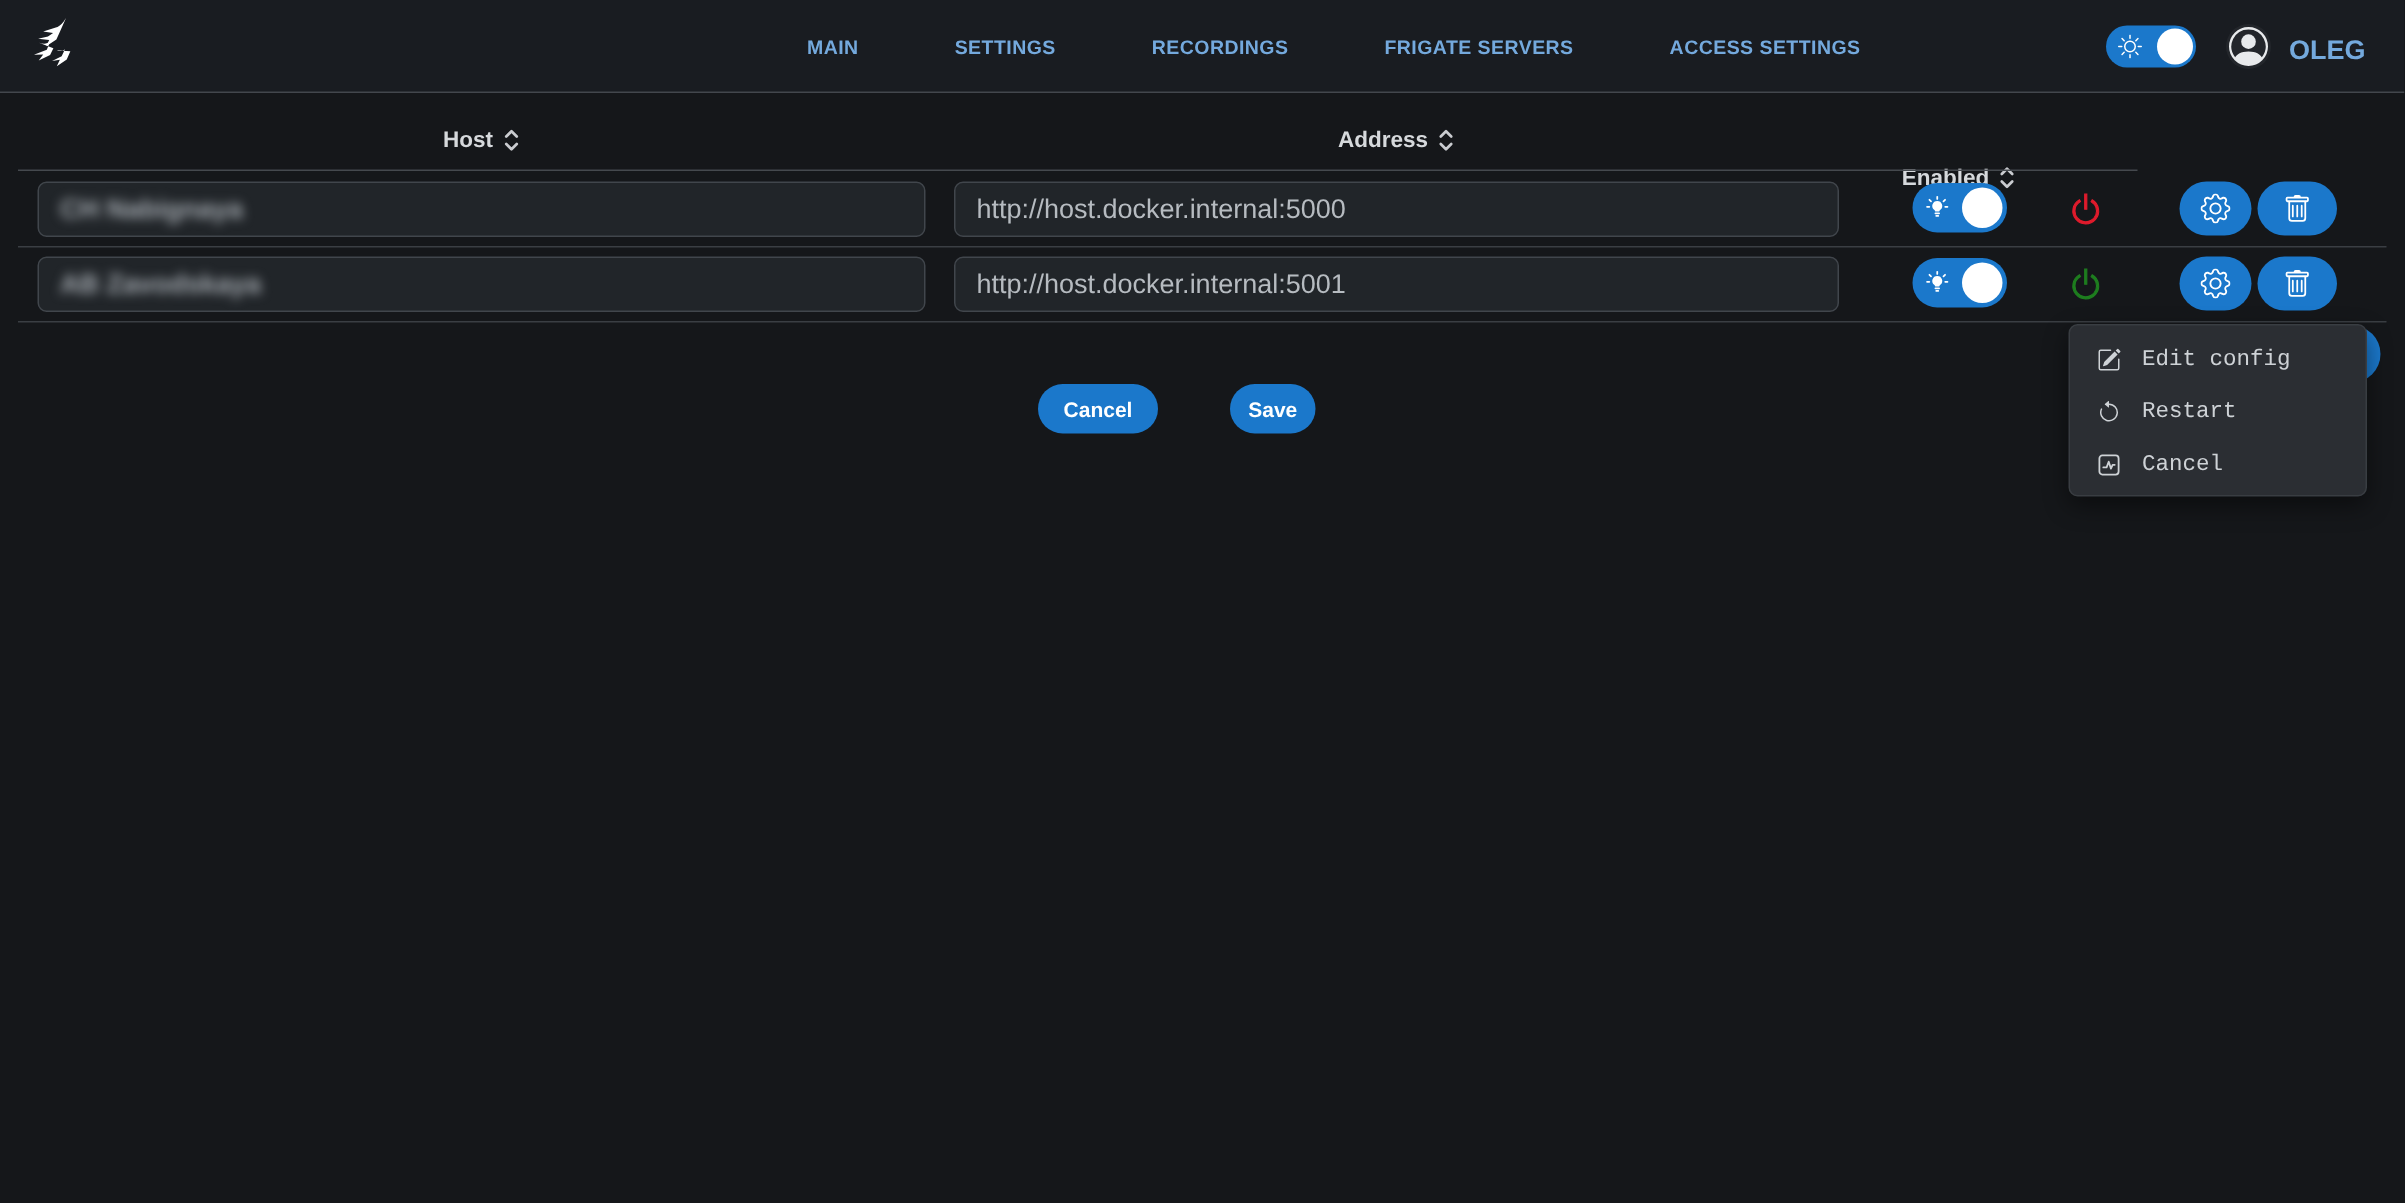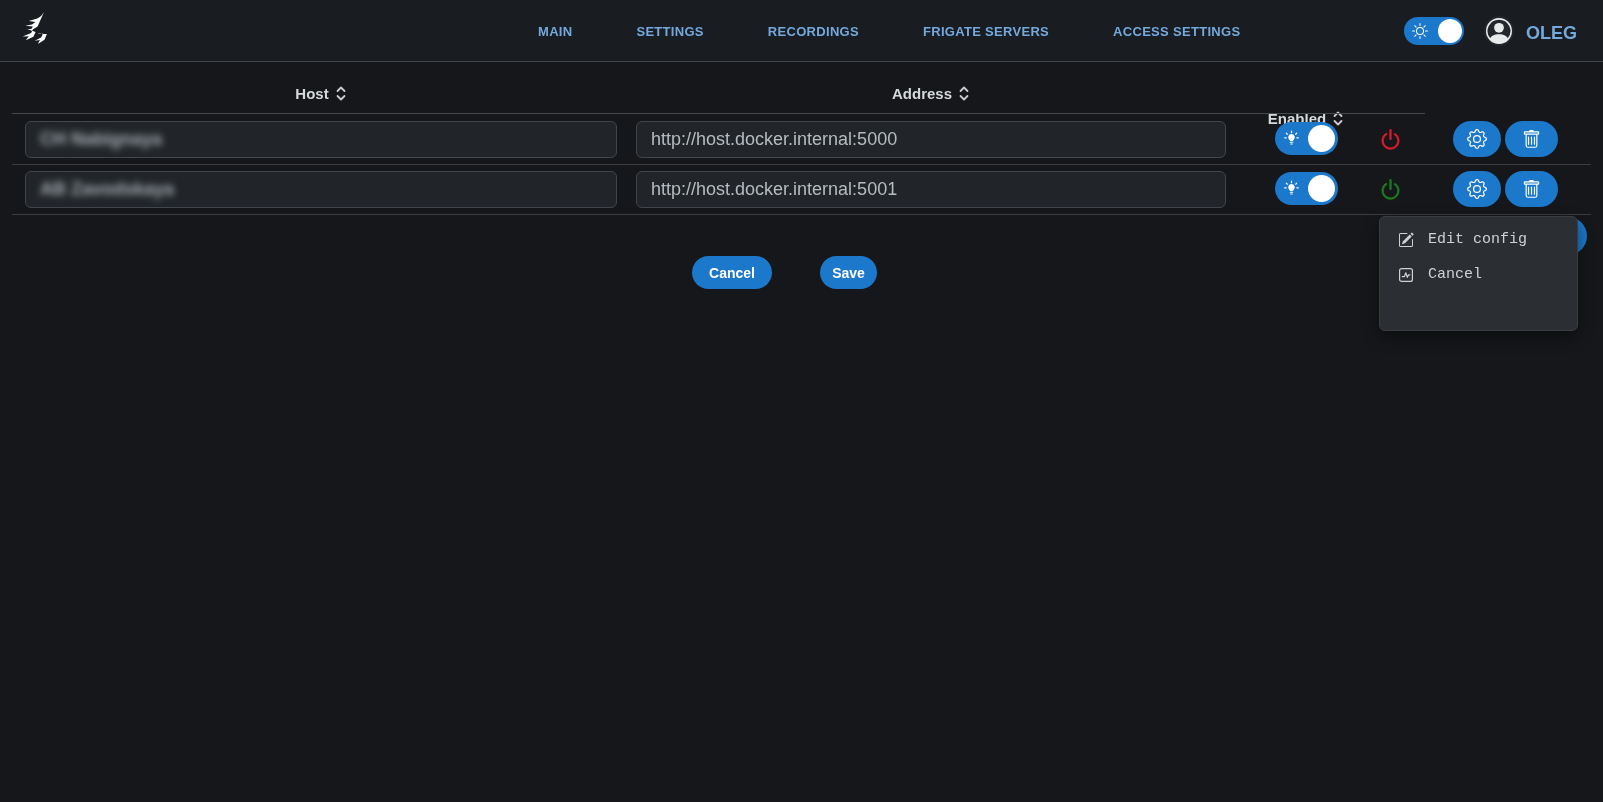--- a/index.html
+++ b/index.html
@@ -269,19 +269,26 @@
 <button class="hidden-btn"></button>
 <div class="menu">
   <div class="menu-item">
     <svg width="16" height="16" viewBox="0 0 16 16" fill="#ced2d6">
       <path d="M15.502 1.94a.5.5 0 0 1 0 .706L14.459 3.69l-2-2L13.502.646a.5.5 0 0 1 .707 0l1.293 1.293zm-1.75 2.456-2-2L4.939 9.21a.5.5 0 0 0-.121.196l-.805 2.414a.25.25 0 0 0 .316.316l2.414-.805a.5.5 0 0 0 .196-.12l6.813-6.814z"></path>
       <path fill-rule="evenodd" d="M1 13.5A1.5 1.5 0 0 0 2.5 15h11a1.5 1.5 0 0 0 1.5-1.5v-6a.5.5 0 0 0-1 0v6a.5.5 0 0 1-.5.5h-11a.5.5 0 0 1-.5-.5v-11a.5.5 0 0 1 .5-.5H9a.5.5 0 0 0 0-1H2.5A1.5 1.5 0 0 0 1 2.5z"></path>
     </svg>
     <span>Edit config</span>
   </div>
   <div class="menu-item">
+    <svg width="16" height="16" viewBox="0 0 16 16" fill="#ced2d6">
+      <path fill-rule="evenodd" d="M8 3a5 5 0 1 1-4.546 2.914.5.5 0 0 0-.908-.417A6 6 0 1 0 8 2z"></path>
+      <path d="M8 4.466V.534a.25.25 0 0 0-.41-.192L5.23 2.308a.25.25 0 0 0 0 .384l2.36 1.966A.25.25 0 0 0 8 4.466"></path>
+    </svg>
+    <span>Restart</span>
+  </div>
+  <div class="menu-item">
     <svg width="16" height="16" viewBox="0 0 16 16" fill="none" stroke="#ced2d6" stroke-width="1.2">
       <rect x="1.6" y="1.6" width="12.8" height="12.8" rx="2"></rect>
       <polyline points="4.2,9.6 6.4,9.6 7.8,5.8 9.3,10.4 10.4,7.9 11.8,7.9" stroke-linecap="round" stroke-linejoin="round"></polyline>
     </svg>
     <span>Cancel</span>
   </div>
 </div>
 
 </body></html>

